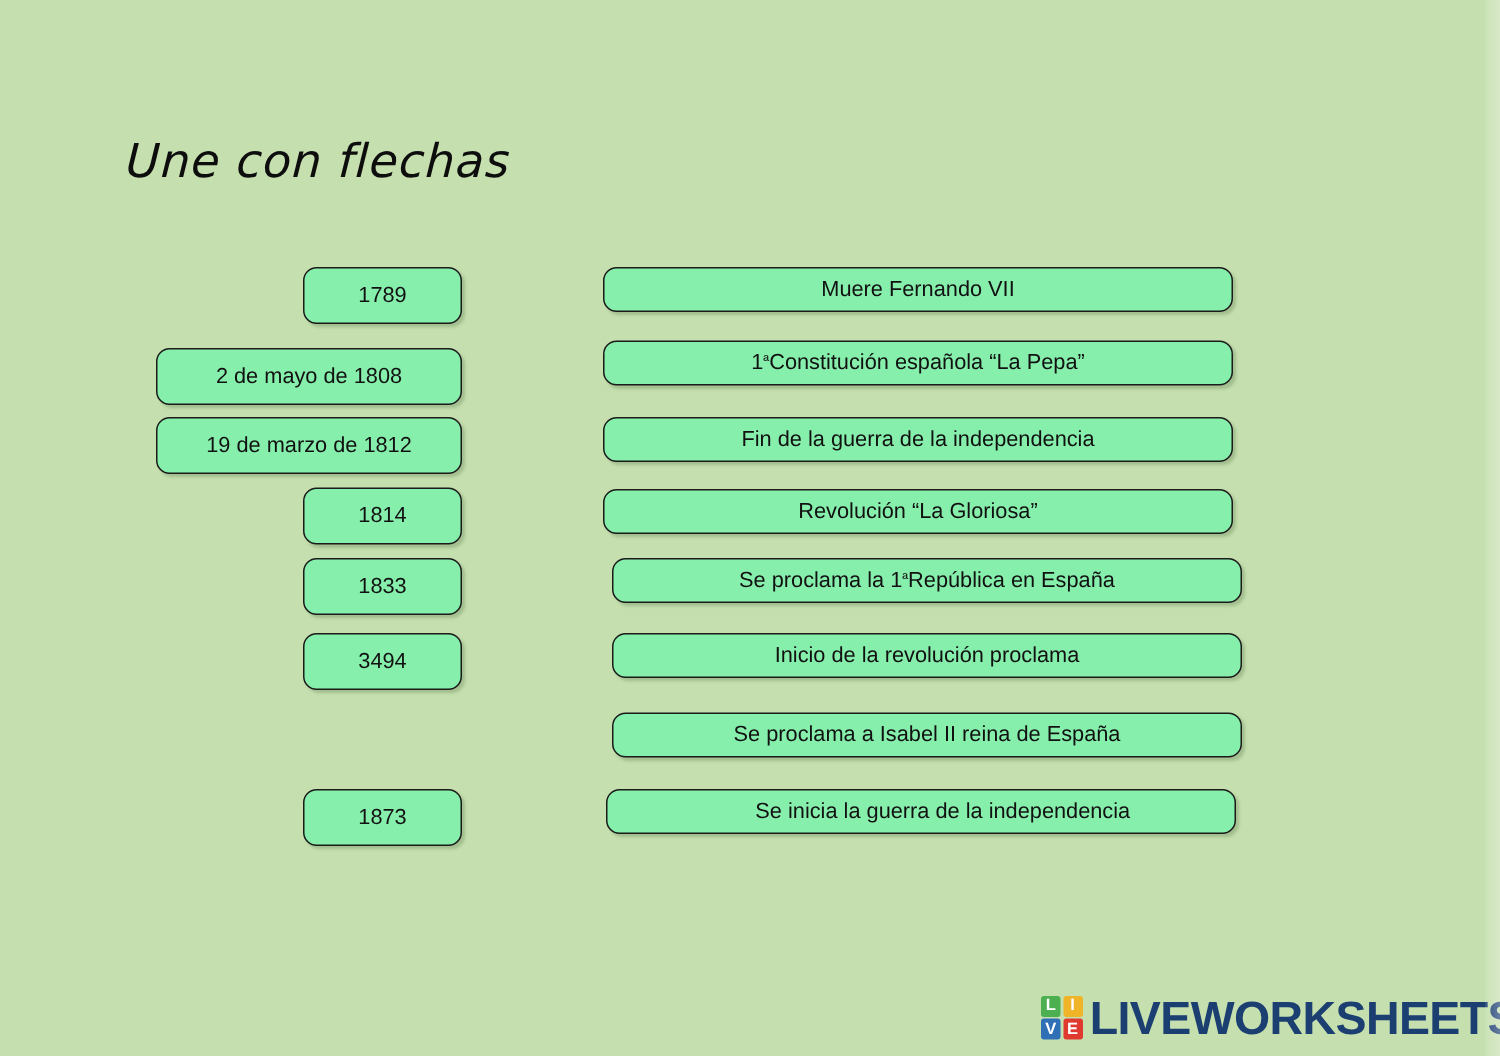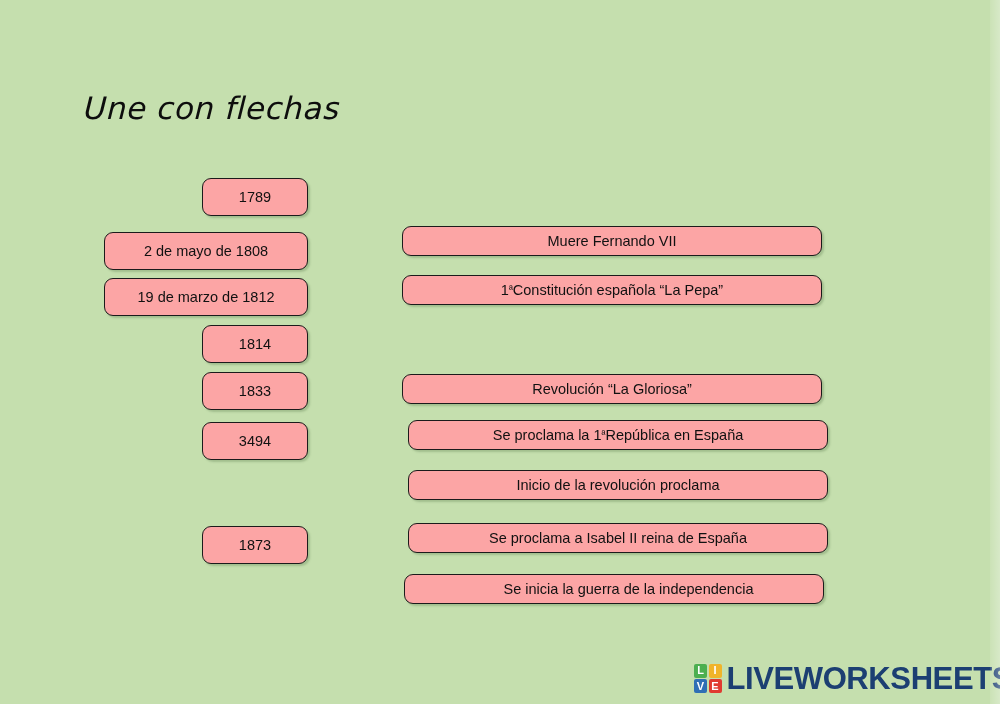--- a/index.html
+++ b/index.html
@@ -50,37 +50,37 @@
     position: absolute;
     left: 0;
     top: 0;
     width: 1000px;
     height: 704px;
   }
 
   .box {
     position: absolute;
     box-sizing: border-box;
-    background: #fca5a5;
+    background: #86efac;
     border: 1.6px solid #1b1b1b;
     border-radius: 9px;
     box-shadow: 2px 2px 2px rgba(120,150,105,0.45);
     display: flex;
     align-items: center;
     justify-content: center;
     color: #111111;
     font-family: "Liberation Sans", sans-serif;
     font-size: 14.5px;
     line-height: 1;
     white-space: nowrap;
     overflow: hidden;
   }
 
   .box.left  { height: 38px; }
-  .box.right { height: 30px; font-size: 14.5px; margin-top: 48px; }
+  .box.right { height: 30px; font-size: 14.5px; }
 
   .sup {
     font-size: 0.72em;
     vertical-align: super;
     line-height: 0;
   }
 
   
   .logo {
     position: absolute;
@@ -128,20 +128,21 @@
     <div class="box left" style="left:202px; top:178px; width:106px;">1789</div>
     <div class="box left" style="left:104px; top:232px; width:204px;">2 de mayo de 1808</div>
     <div class="box left" style="left:104px; top:278px; width:204px;">19 de marzo de 1812</div>
     <div class="box left" style="left:202px; top:325px; width:106px;">1814</div>
     <div class="box left" style="left:202px; top:372px; width:106px;">1833</div>
     <div class="box left" style="left:202px; top:422px; width:106px;">3494</div>
     <div class="box left" style="left:202px; top:526px; width:106px;">1873</div>
 
     <div class="box right" style="left:402px; top:178px; width:420px;">Muere Fernando VII</div>
     <div class="box right" style="left:402px; top:227px; width:420px;">1<span class="sup">ª</span> Constitución española “La Pepa”</div>
+    <div class="box right" style="left:402px; top:278px; width:420px;">Fin de la guerra de la independencia</div>
     <div class="box right" style="left:402px; top:326px; width:420px;">Revolución “La Gloriosa”</div>
     <div class="box right" style="left:408px; top:372px; width:420px;">Se proclama la 1<span class="sup">ª</span> República en España</div>
     <div class="box right" style="left:408px; top:422px; width:420px;">Inicio de la revolución proclama</div>
     <div class="box right" style="left:408px; top:475px; width:420px;">Se proclama a Isabel II reina de España</div>
     <div class="box right" style="left:404px; top:526px; width:420px;padding-left:29px;">Se inicia la guerra de la independencia</div>
 
   </div>
 
   <div class="logo">
     <div class="logo-tiles">

